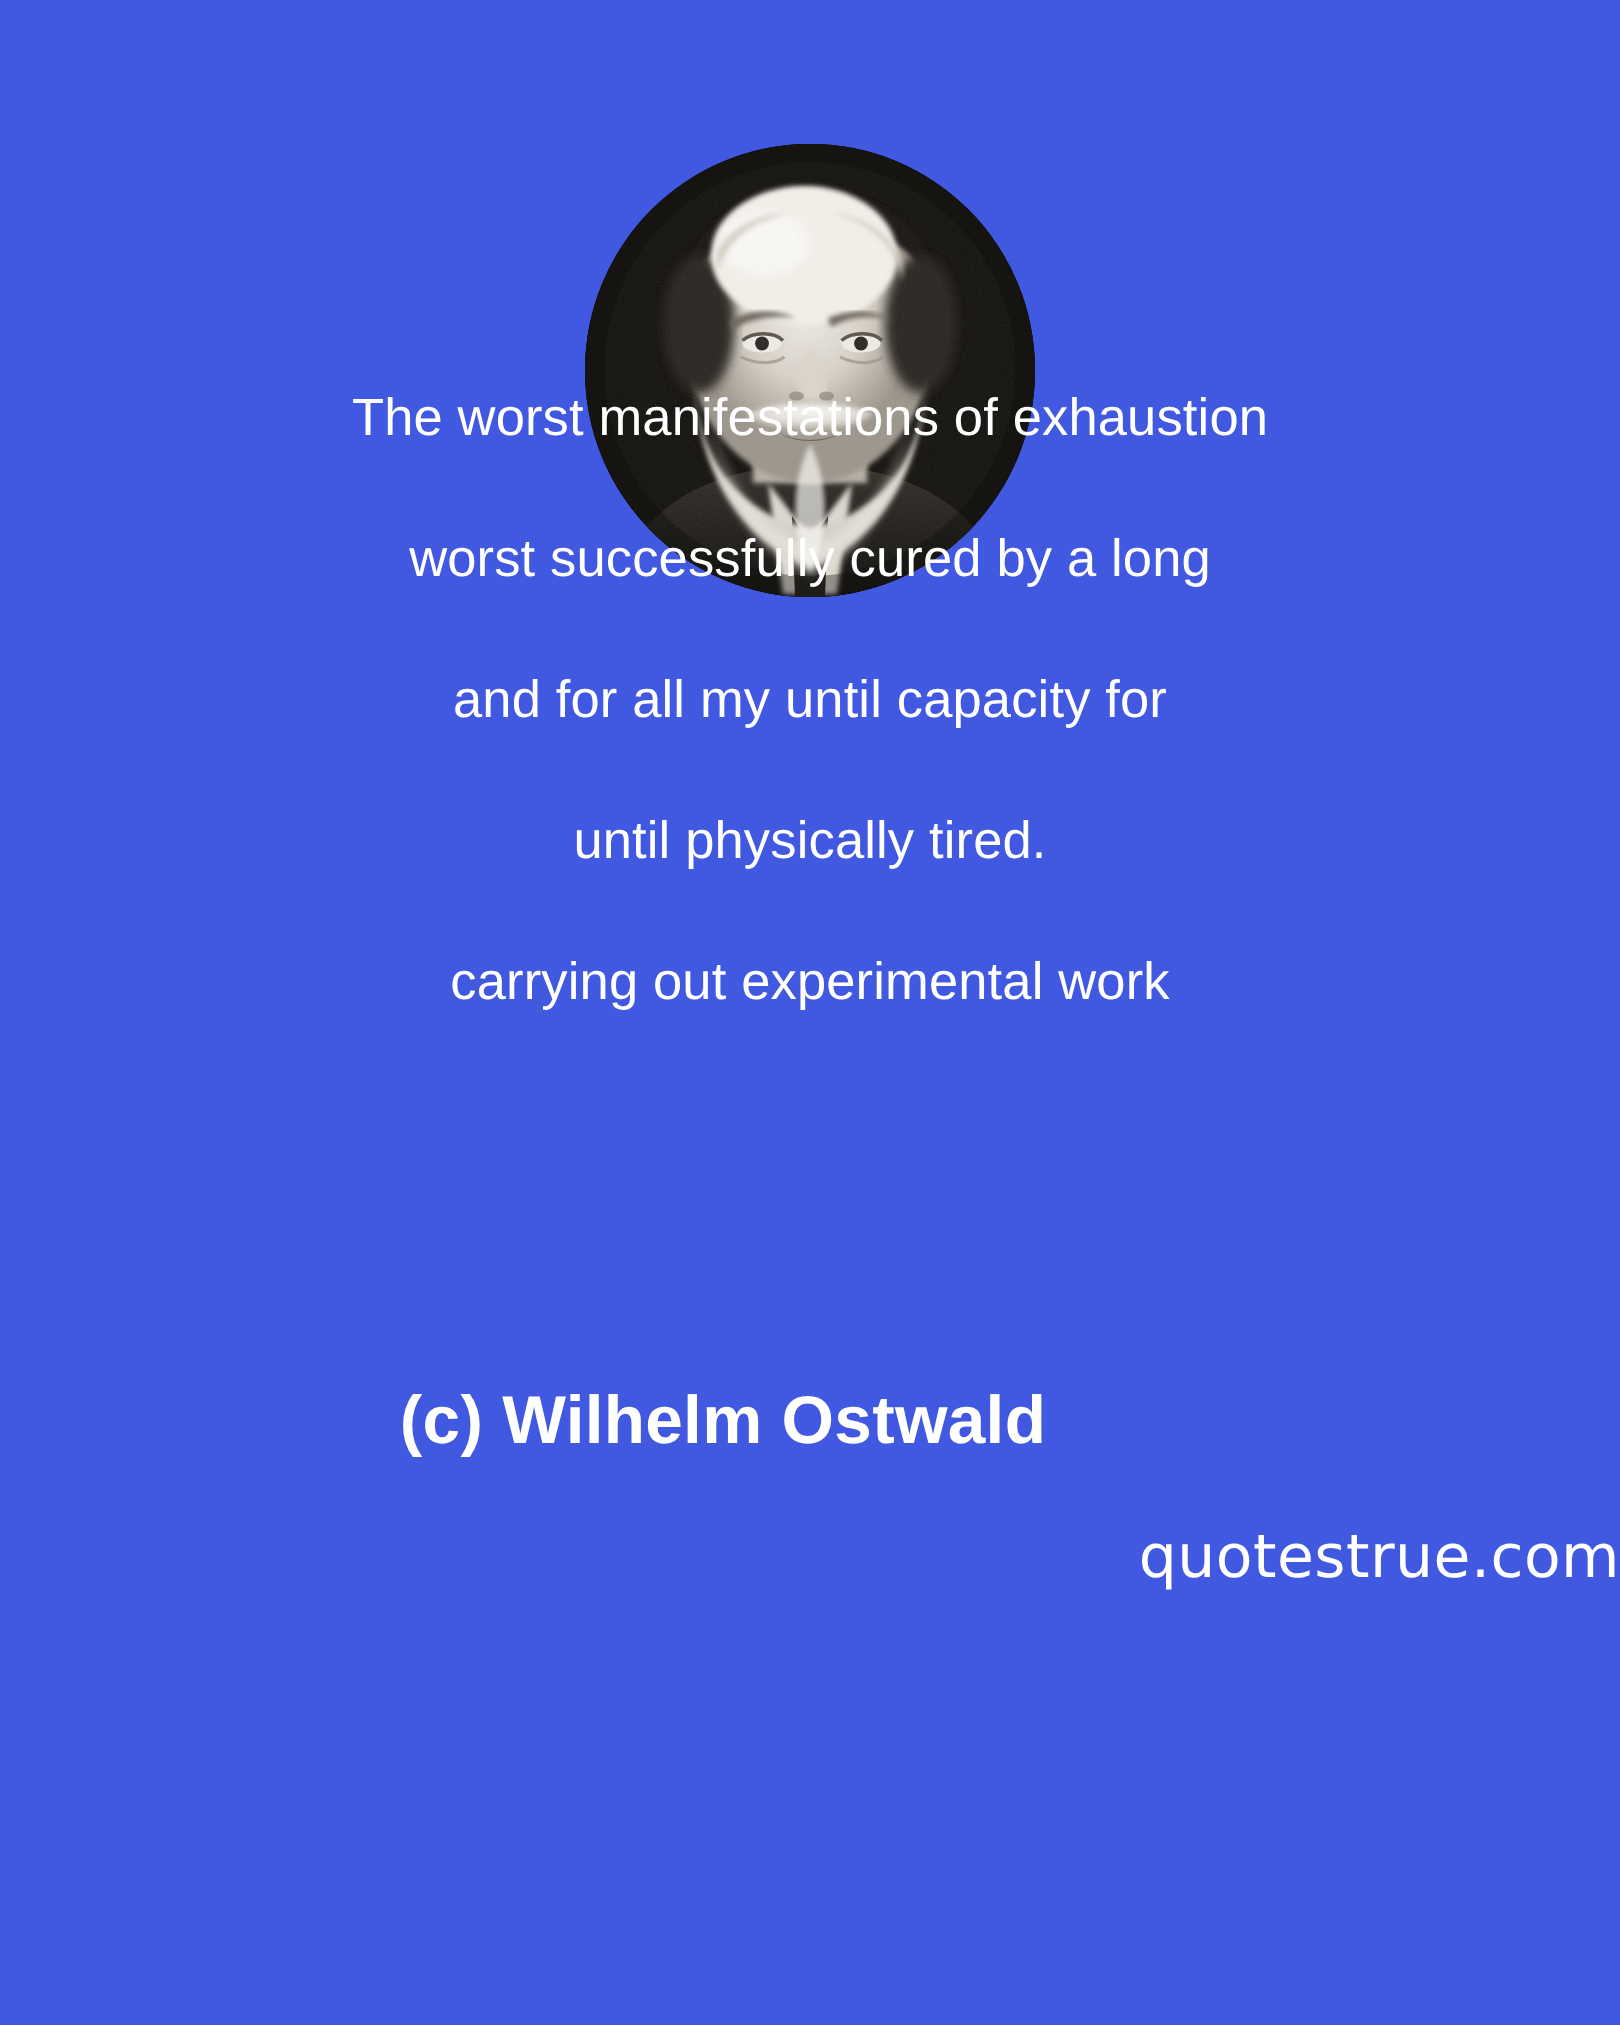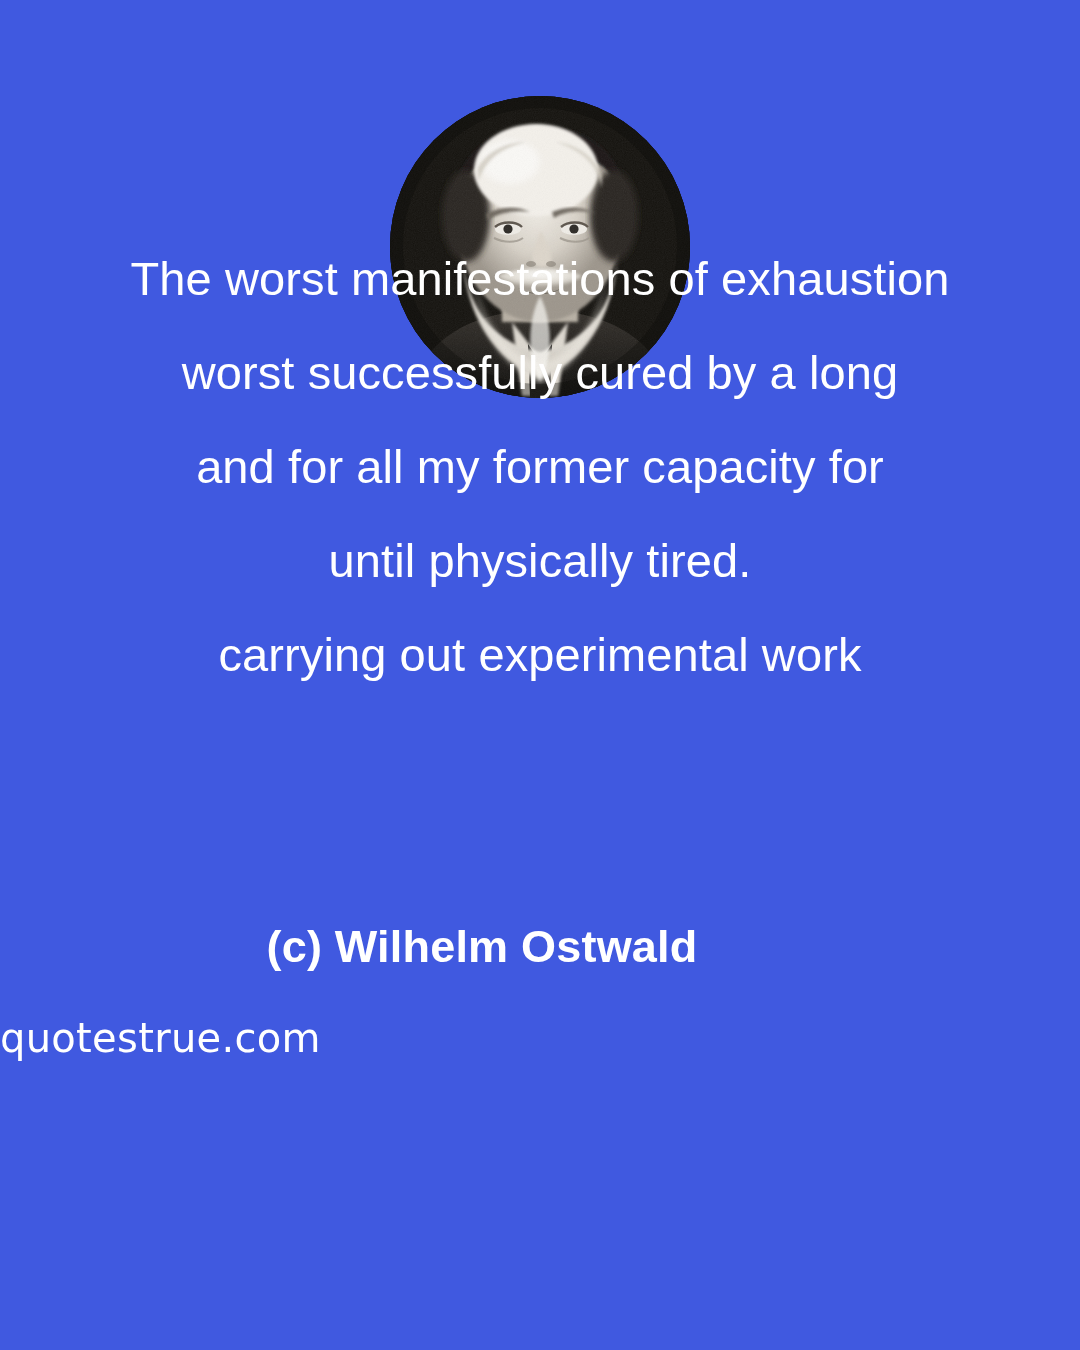--- a/index.html
+++ b/index.html
@@ -35,21 +35,21 @@
 
   
   #quote {
     position: absolute;
     left: 0;
     top: 232px;
     width: 1080px;
     text-align: center;
     color: #ffffff;
     font-family: "Liberation Sans", sans-serif;
-    font-size: 47px;
+    font-size: 35px;
     font-weight: 400;
     line-height: 94px;
     letter-spacing: 0.1px;
   }
   #quote .qline { display: block; white-space: nowrap; }
 
   
   #attribution {
     position: absolute;
     left: 0;
@@ -63,21 +63,21 @@
     line-height: 60px;
     letter-spacing: 0.2px;
   }
 
   
   #source {
     position: absolute;
     left: 0;
     top: 1010px;
     width: 1080px;
-    text-align: left;
+    text-align: right;
     color: #ffffff;
     font-family: "DejaVu Sans", sans-serif;
     font-size: 40px;
     font-weight: 400;
     line-height: 56px;
     letter-spacing: 0.3px;
   }
 </style>
 </head>
 <body>
@@ -164,21 +164,21 @@
 
       <rect x="0" y="0" width="300" height="302" filter="url(#grain)" opacity="0.55"></rect>
 
       <ellipse cx="150" cy="150" rx="150" ry="151" fill="none" stroke="#0c0b0a" stroke-width="26" opacity="0.35"></ellipse>
     </svg>
   </div>
 
   <div id="quote">
     <span class="qline">The worst manifestations of exhaustion</span>
     <span class="qline">worst successfully cured by a long</span>
-    <span class="qline">and for all my former capacity for</span>
+    <span class="qline">and for all my until capacity for</span>
     <span class="qline">until physically tired.</span>
     <span class="qline">carrying out experimental work</span>
   </div>
 
   <div id="attribution">(c) Wilhelm Ostwald</div>
 
   <div id="source">quotestrue.com</div>
 
 </div>
 

